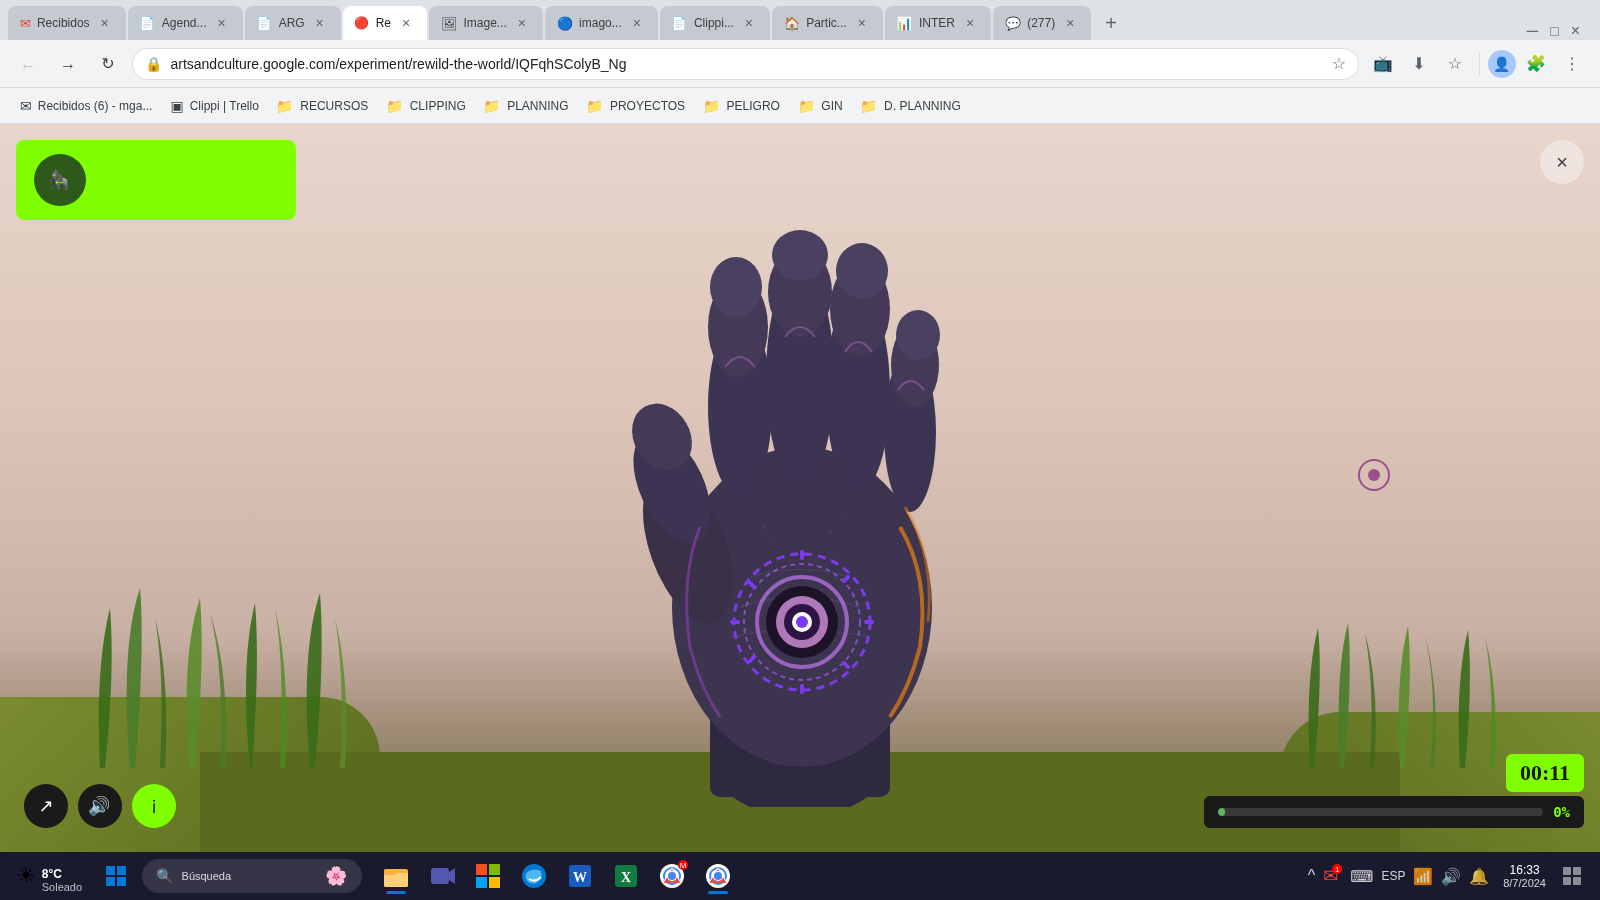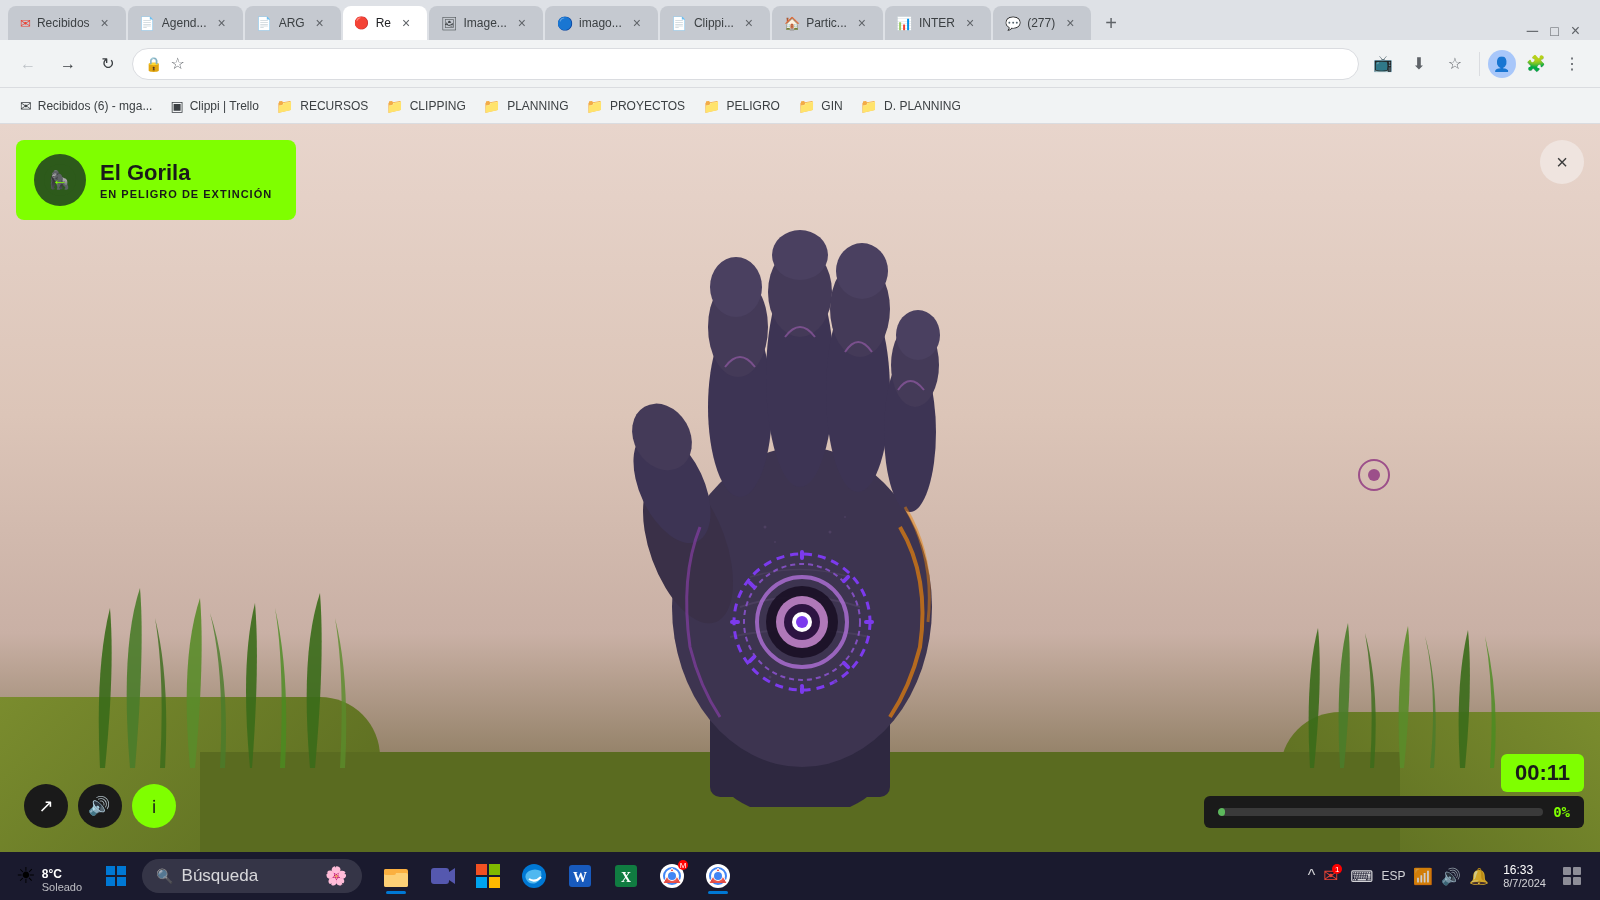--- a/index.html
+++ b/index.html
@@ -284,21 +284,21 @@
     .timer-badge {
       position: absolute;
       bottom: 60px;
       right: 16px;
       background: #7fff00;
       border-radius: 6px;
       padding: 6px 14px;
       font-size: 22px;
       font-weight: 700;
       color: #1a1a1a;
-      font-family: Liberation Sans, sans-serif;
+      font-family: Liberation Serif, serif;
     }
 
     
     .progress-container {
       position: absolute;
       bottom: 24px;
       right: 16px;
       width: 380px;
       background: #1a1a1a;
       border-radius: 6px;
@@ -351,21 +351,21 @@
       align-items: center;
       background: rgba(255,255,255,0.12);
       border-radius: 20px;
       padding: 0 14px;
       height: 34px;
       gap: 8px;
       cursor: pointer;
       min-width: 220px;
     }
     .taskbar-search-icon { color: rgba(255,255,255,0.7); font-size: 14px; }
-    .taskbar-search-text { color: rgba(255,255,255,0.8); font-size: 17px; }
+    .taskbar-search-text { color: rgba(255,255,255,0.8); font-size: 11px; }
     .taskbar-apps {
       display: flex;
       align-items: center;
       gap: 2px;
       margin-left: 8px;
     }
     .taskbar-app {
       width: 44px;
       height: 44px;
       display: flex;
@@ -402,21 +402,21 @@
       border-radius: 4px;
     }
     .weather-icon { font-size: 22px; }
     .weather-text { display: flex; flex-direction: column; }
     .weather-temp { color: #fff; font-size: 12px; font-weight: 600; margin-top: 8px; }
     .weather-cond { color: rgba(255,255,255,0.7); font-size: 11px; text-align: right; }
     .sys-icon { color: rgba(255,255,255,0.8); font-size: 16px; cursor: pointer; }
     .taskbar-clock {
       display: flex;
       flex-direction: column;
-      align-items: flex-start;
+      align-items: center;
       cursor: pointer;
       padding: 2px 6px;
     }
     .clock-time { color: #fff; font-size: 12px; font-weight: 500; }
     .clock-date { color: rgba(255,255,255,0.8); font-size: 11px; }
     .taskbar-notif {
       color: rgba(255,255,255,0.7);
       font-size: 18px;
       cursor: pointer;
       width: 24px;
@@ -519,20 +519,21 @@
       <span style="cursor:pointer;font-size:16px;color:#5f6368;">×</span>
     </div>
   </div>
 
   <div class="toolbar">
     <button class="toolbar-nav-btn disabled">←</button>
     <button class="toolbar-nav-btn">→</button>
     <button class="toolbar-nav-btn">↻</button>
     <div class="address-bar">
       <span class="address-bar-lock">🔒</span>
+      <span class="address-text">artsandculture.google.com/experiment/rewild-the-world/IQFqhSColyB_Ng</span>
       <span style="color:#5f6368;font-size:16px;">☆</span>
     </div>
     <div class="toolbar-actions">
       <button class="toolbar-action-btn">📺</button>
       <button class="toolbar-action-btn">⬇</button>
       <button class="toolbar-action-btn">☆</button>
       <span style="width:1px;height:24px;background:#dadce0;margin:0 4px;"></span>
       <div class="profile-btn">👤</div>
       <button class="toolbar-action-btn">🧩</button>
       <button class="toolbar-action-btn">⋮</button>
@@ -714,24 +715,20 @@
     <div class="info-card">
       <div class="info-card-icon">
 
         <svg width="36" height="36" viewBox="0 0 36 36">
           <circle cx="18" cy="18" r="16" fill="#2d5a1b"></circle>
           <text x="18" y="24" text-anchor="middle" font-size="18" fill="#7fff00">🦍</text>
         </svg>
 
         <span style="position:absolute;font-size:16px;color:#7fff00;font-weight:bold;">←</span>
       </div>
-      <div class="info-card-text">
-        <div class="info-card-title">El Gorila</div>
-        <div class="info-card-subtitle">EN PELIGRO DE EXTINCIÓN</div>
-      </div>
     </div>
 
     <button class="close-btn">
       <span>×</span>
     </button>
 
     <div class="bottom-controls">
       <button class="control-btn">
         <span>↗</span>
       </button>

